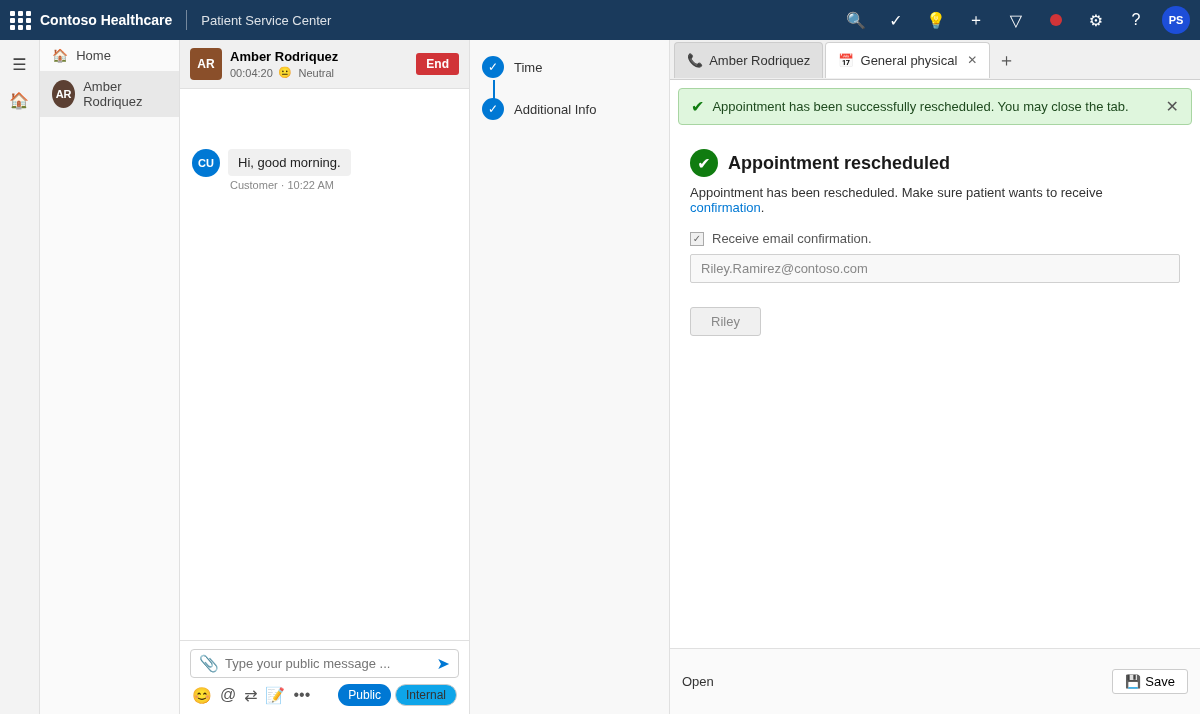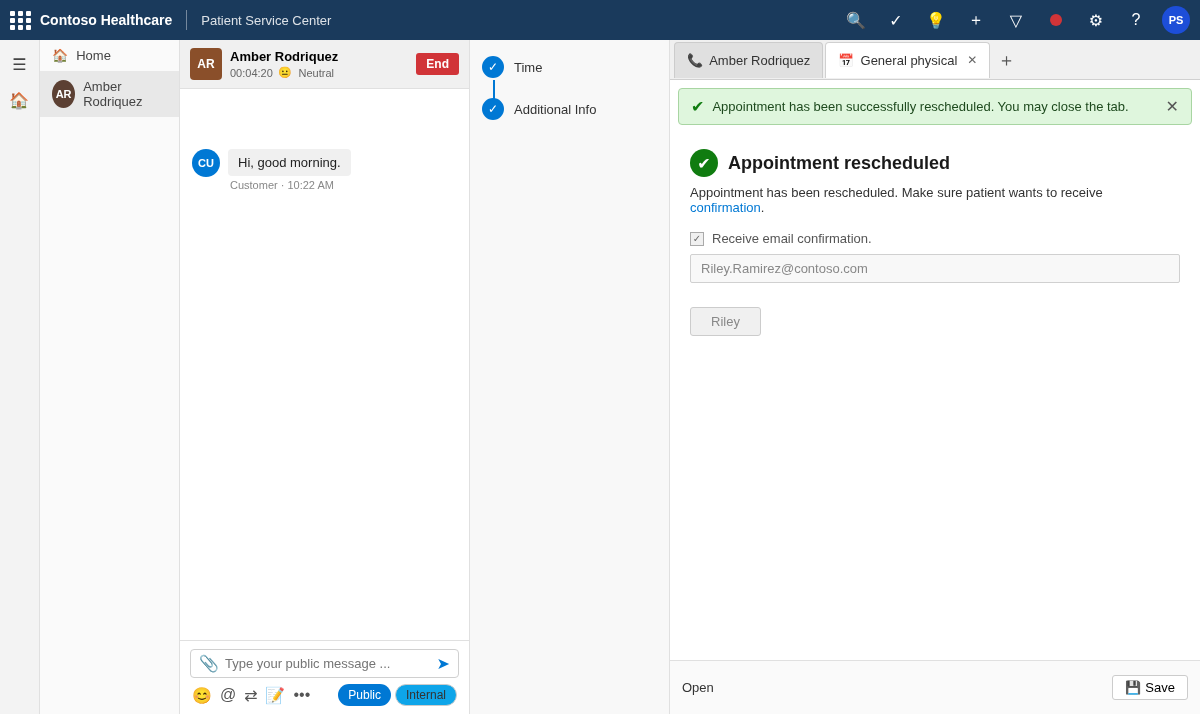--- a/index.html
+++ b/index.html
@@ -112,21 +112,21 @@
 
     .email-confirm-row { display: flex; align-items: center; gap: 8px; margin-bottom: 8px; }
     .checkbox-disabled { width: 14px; height: 14px; border: 1px solid #aaa; background: #f0f0f0; display: flex; align-items: center; justify-content: center; }
     .checkbox-check { font-size: 10px; color: #666; }
     .confirm-label { font-size: 13px; color: #555; }
     .email-input { width: 100%; border: 1px solid #d0d0d0; border-radius: 2px; padding: 6px 10px; font-size: 13px; color: #888; background: #f8f8f8; }
 
     .done-btn { margin-top: 24px; border: 1px solid #ccc; background: #f0f0f0; color: #888; padding: 6px 20px; border-radius: 3px; font-size: 13px; cursor: pointer; }
 
     
-    .bottom-bar { display: flex; align-items: center; padding: 14px 12px; border-top: 1px solid #e0e0e0; background: #fafafa; }
+    .bottom-bar { display: flex; align-items: center; padding: 20px 12px; border-top: 1px solid #e0e0e0; background: #fafafa; }
     .bottom-open { font-size: 13px; color: #333; }
     .bottom-spacer { flex: 1; }
     .save-btn { display: flex; align-items: center; gap: 4px; border: 1px solid #ccc; background: white; padding: 4px 12px; border-radius: 3px; cursor: pointer; font-size: 13px; }
   </style>
 </head>
 <body>
 
 <div class="top-nav">
   <div class="top-nav-grid">
     <div class="grid-icon">

